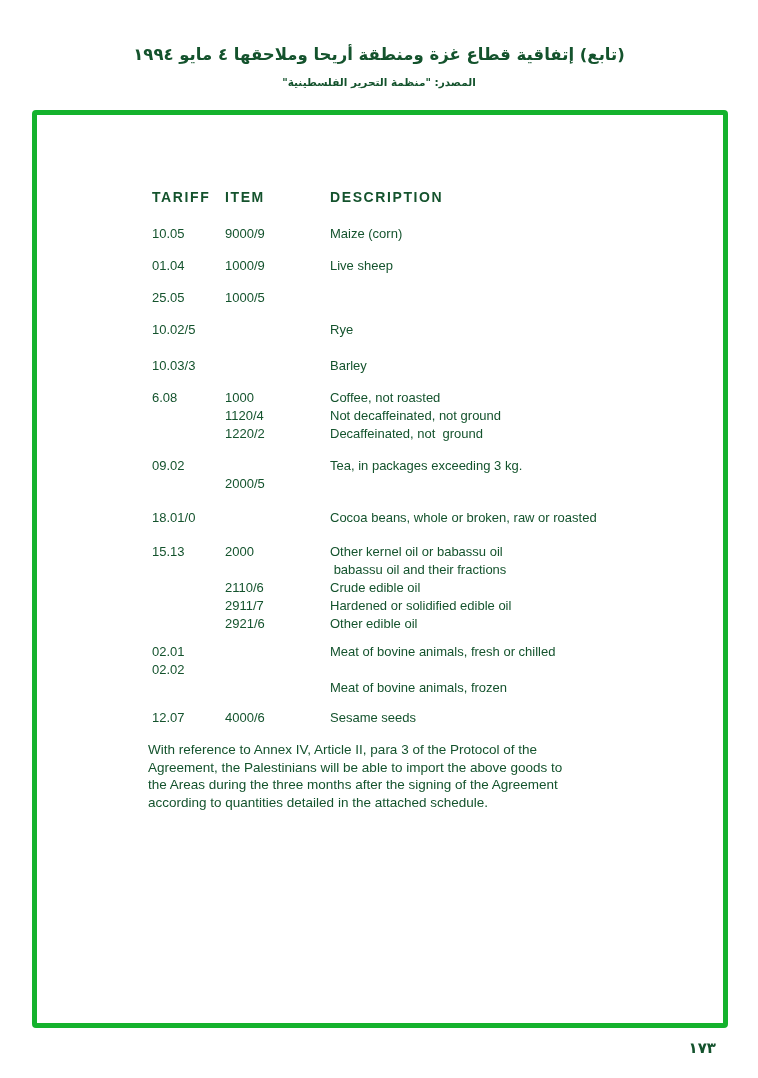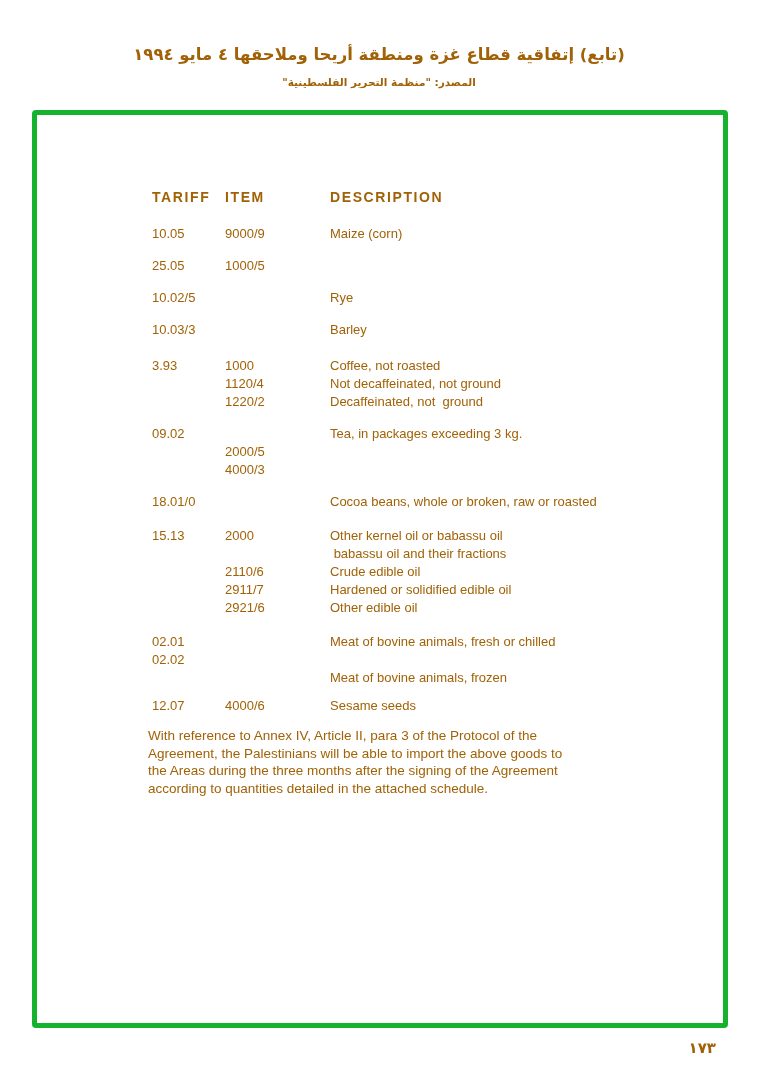--- a/index.html
+++ b/index.html
@@ -2,21 +2,21 @@
 <html><head>
 <meta charset="utf-8">
 <style>
   html, body { margin: 0; padding: 0; background: #ffffff; }
   .page {
     position: relative;
     width: 758px;
     height: 1078px;
     background: #ffffff;
     font-family: "Liberation Sans", sans-serif;
-    color: #a16207;
+    color: #14532d;
     overflow: hidden;
   }
   .arabic {
     font-family: "DejaVu Sans", sans-serif;
     direction: rtl;
     unicode-bidi: embed;
   }
   .title {
     position: absolute;
     top: 45px; left: 0;
@@ -108,41 +108,48 @@
       <div>
           <div class="row-group">
             <div class="row">
               <span class="cell">10.05</span>
               <span class="cell">9000/9</span>
               <span class="cell">Maize (corn)</span>
             </div>
           </div>
           <div class="row-group">
             <div class="row">
+              <span class="cell">01.04</span>
+              <span class="cell">1000/9</span>
+              <span class="cell">Live sheep</span>
+            </div>
+          </div>
+          <div class="row-group">
+            <div class="row">
               <span class="cell">25.05</span>
               <span class="cell">1000/5</span>
             </div>
           </div>
           <div class="row-group">
             <div class="row">
               <span class="cell">10.02/5</span>
               <span class="cell"></span>
               <span class="cell">Rye</span>
             </div>
           </div>
           <div class="row-group">
             <div class="row">
               <span class="cell">10.03/3</span>
               <span class="cell"></span>
               <span class="cell">Barley</span>
             </div>
           </div>
           <div class="row-group">
             <div class="row">
-              <span class="cell">3.93</span>
+              <span class="cell">6.08</span>
               <span class="cell">1000</span>
               <span class="cell">Coffee, not roasted</span>
             </div>
             <div class="row">
               <span class="cell"></span>
               <span class="cell">1120/4</span>
               <span class="cell">Not decaffeinated, not ground</span>
             </div>
             <div class="row">
               <span class="cell"></span>
@@ -152,25 +159,20 @@
           </div>
           <div class="row-group">
             <div class="row">
               <span class="cell">09.02</span>
               <span class="cell"></span>
               <span class="cell">Tea, in packages exceeding 3 kg.</span>
             </div>
             <div class="row">
               <span class="cell"></span>
               <span class="cell">2000/5</span>
-              <span class="cell"></span>
-            </div>
-            <div class="row">
-              <span class="cell"></span>
-              <span class="cell">4000/3</span>
               <span class="cell"></span>
             </div>
           </div>
           <div class="row-group">
             <div class="row">
               <span class="cell">18.01/0</span>
               <span class="cell"></span>
               <span class="cell">Cocoa beans, whole or broken, raw or roasted</span>
             </div>
           </div>

